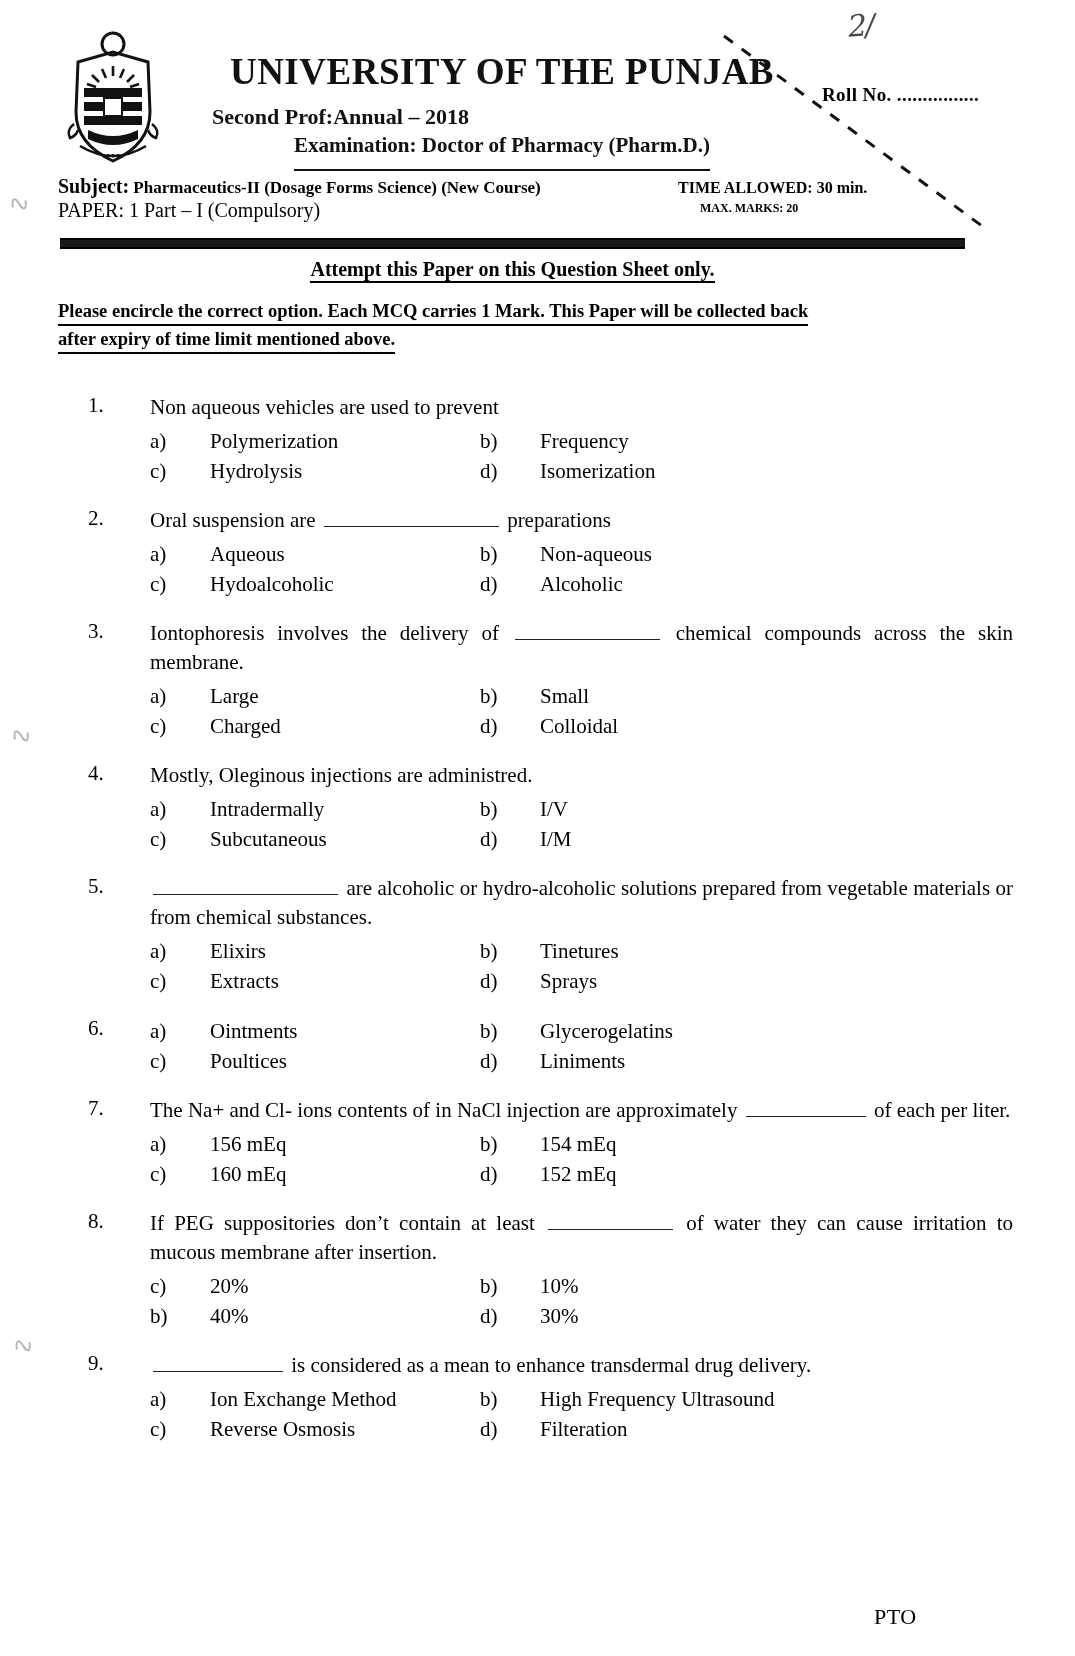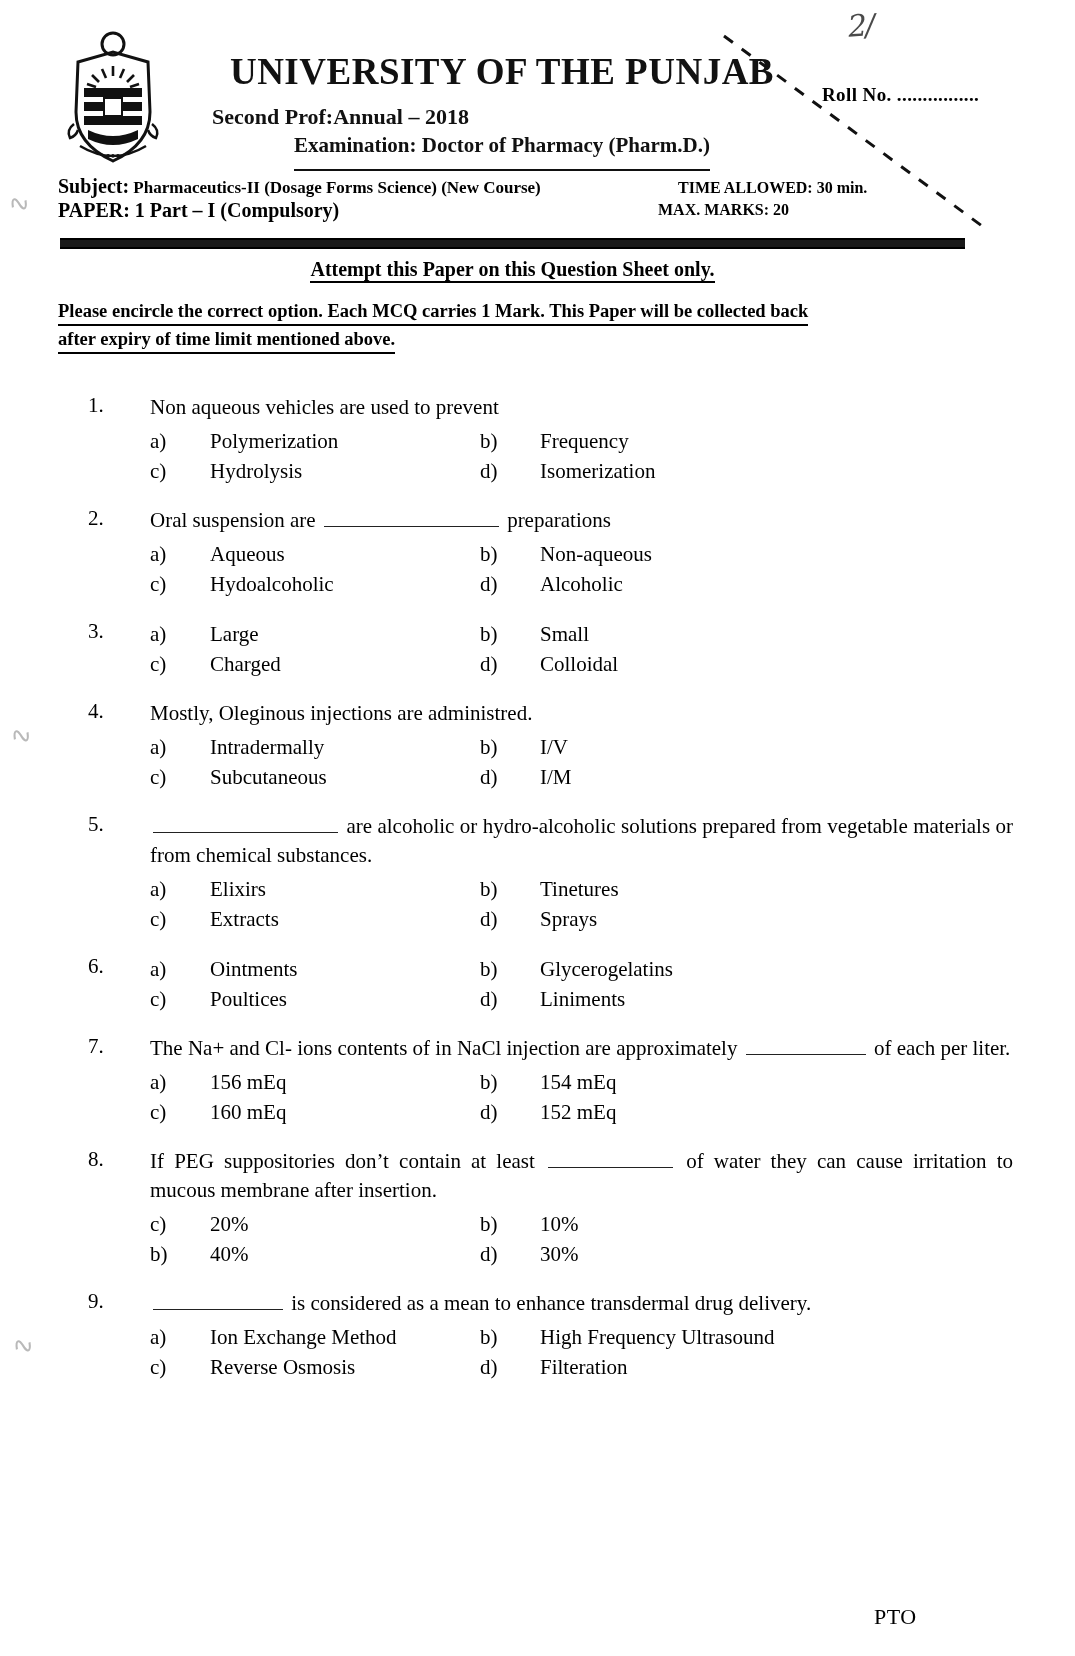--- a/index.html
+++ b/index.html
@@ -99,38 +99,38 @@
     top: 175px;
     font-weight: bold;
     font-size: 17px;
     white-space: nowrap;
   }
   .subject-line .lead { font-size: 20px; }
   .paper-line {
     position: absolute;
     left: 58px;
     top: 199px;
-    font-weight: bold;
+    font-weight: normal;
     font-size: 20px;
     white-space: nowrap;
   }
   .time-allowed {
     position: absolute;
     left: 678px;
     top: 179px;
     font-weight: bold;
     font-size: 16px;
     white-space: nowrap;
   }
   .max-marks {
     position: absolute;
-    left: 658px;
+    left: 700px;
     top: 201px;
     font-weight: bold;
-    font-size: 16px;
+    font-size: 12px;
     white-space: nowrap;
   }
 
   .hrule {
     position: absolute;
     left: 60px;
     top: 238px;
     width: 905px;
     height: 7px;
     background: #1a1a1a;
@@ -365,20 +365,21 @@
             </div>
             <div class="opt opt-right">
               <span class="opt-key">d)</span>
               <span class="opt-text">Alcoholic</span>
             </div>
           </div>
         </div>
       </div>
       <div class="q">
         <div class="q-num">3.</div>
+        <div class="q-stem"><span>Iontophoresis involves the delivery of </span><span class="blank" style="width: 145px;"></span><span> chemical        compounds across the skin membrane.</span></div>
         <div class="opts">
           <div class="opt-row">
             <div class="opt opt-left">
               <span class="opt-key">a)</span>
               <span class="opt-text">Large</span>
             </div>
             <div class="opt opt-right">
               <span class="opt-key">b)</span>
               <span class="opt-text">Small</span>
             </div>

